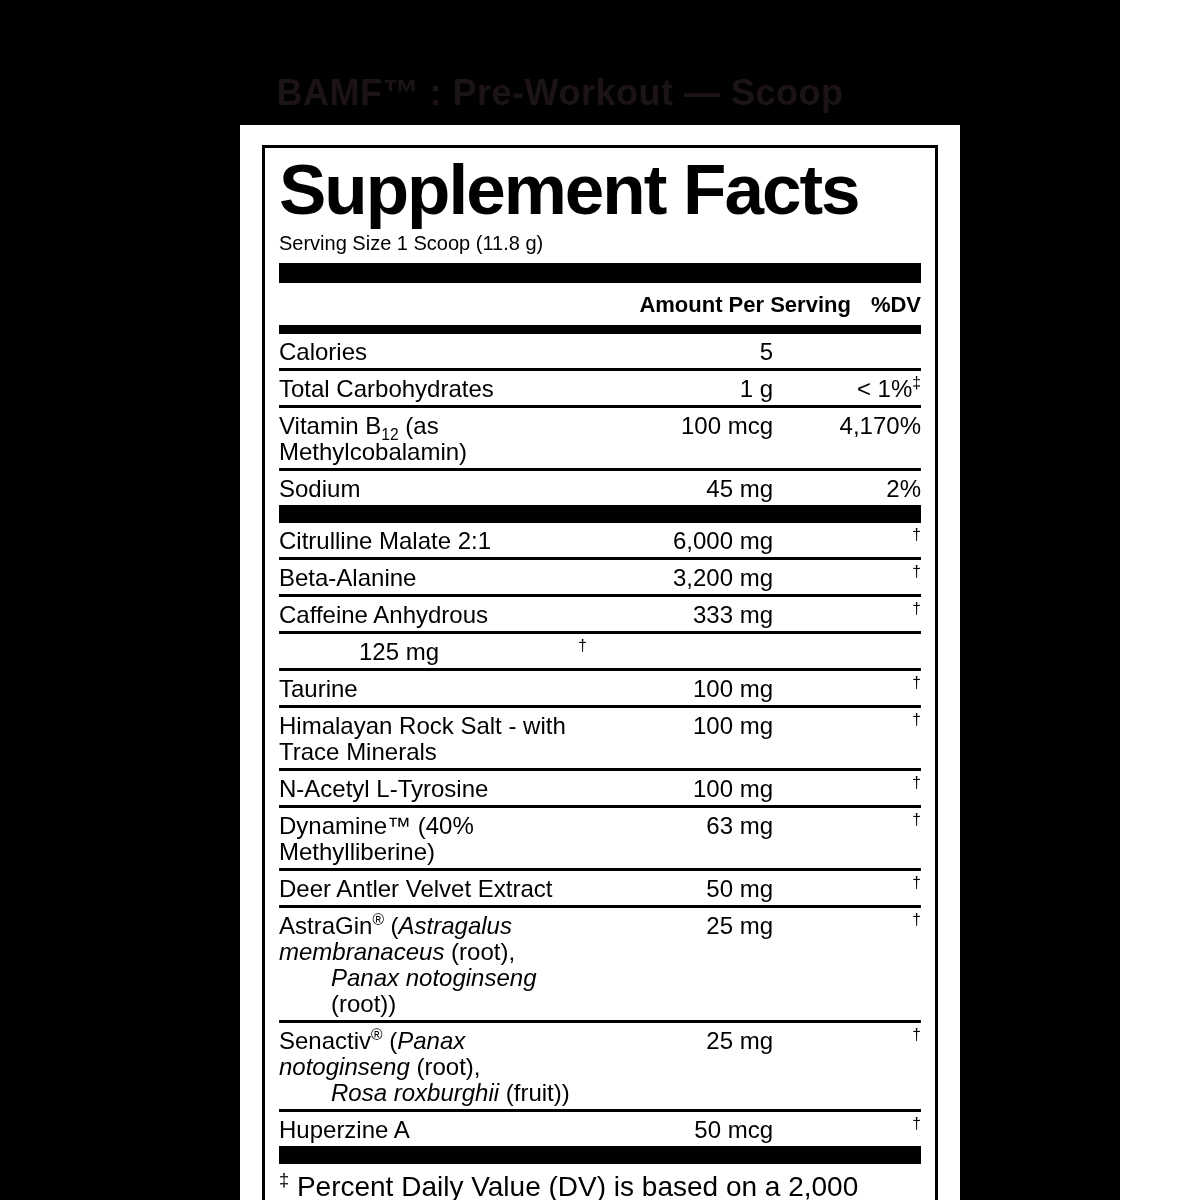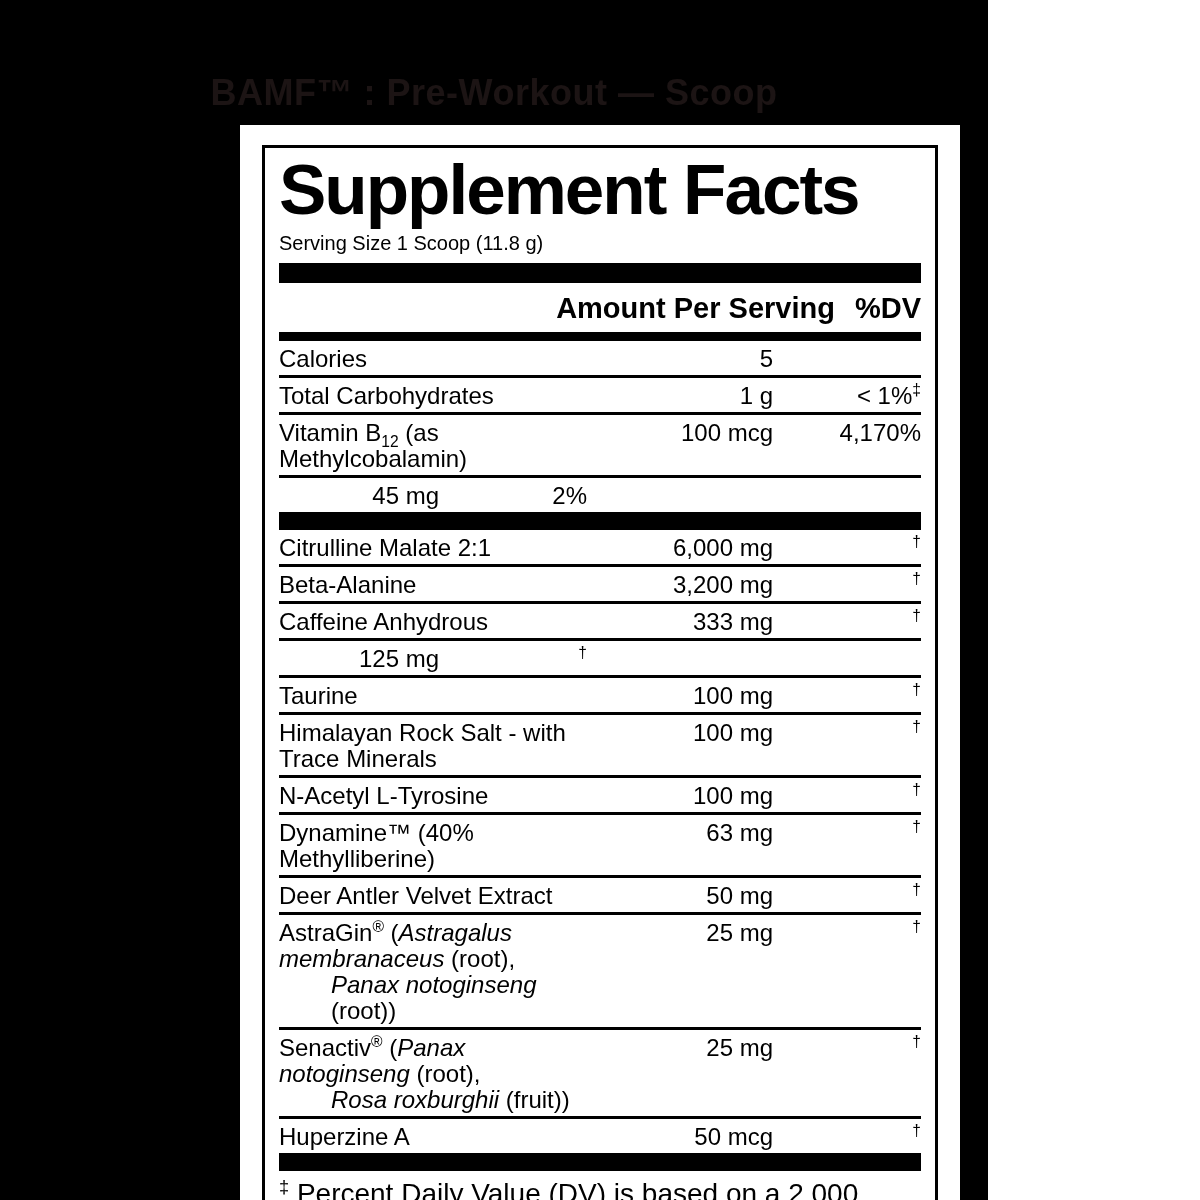--- a/index.html
+++ b/index.html
@@ -1,18 +1,18 @@
 <!DOCTYPE html>
 <html><head>
 <meta charset="utf-8">
 <style>
   html,body{margin:0;padding:0;}
   .stage{
     position:relative;
-    width:988px;height:1200px;
+    width:1120px;height:1200px;
     background:#000;
     font-family:"Liberation Sans", sans-serif;
     overflow:hidden;
   }
   
   .caption{
     position:absolute;
     top:72px;left:0;width:100%;
     text-align:center;
     font-size:36px;font-weight:bold;
@@ -44,21 +44,21 @@
     font-size:20px;
     line-height:1.25;
   }
   .bar{background:#000;}
   .bar-thick{height:20px;margin-top:7px;}
   .bar-mid{height:18px;}
   .bar-med{height:9px;}
   .col-header{
     text-align:right;
     font-weight:bold;
-    font-size:29px;
+    font-size:22px;
     padding:9px 0 7px 0;
   }
   .col-header .gap{display:inline-block;width:20px;}
   .row{
     display:flex;
     align-items:flex-start;
     font-size:24px;
     line-height:26px;
     padding:5px 0 3px 0;
     gap:36px;
@@ -120,20 +120,23 @@
             <div class="dv"><span>&lt; 1%</span><sup>‡</sup></div>
           </div>
           <div class="row">
             <div class="name">
               <div class="nline"><span>Vitamin B</span><sub>12</sub><span> (as Methylcobalamin)</span></div>
             </div>
             <div class="amt">100 mcg</div>
             <div class="dv"><span>4,170%</span></div>
           </div>
           <div class="row">
+            <div class="name">
+              <div class="nline"><span>Sodium</span></div>
+            </div>
             <div class="amt">45 mg</div>
             <div class="dv"><span>2%</span></div>
           </div>
         </div>
 
       <div class="bar bar-mid"></div>
 
       <div class="rows" id="rows-main">
           <div class="row">
             <div class="name">

